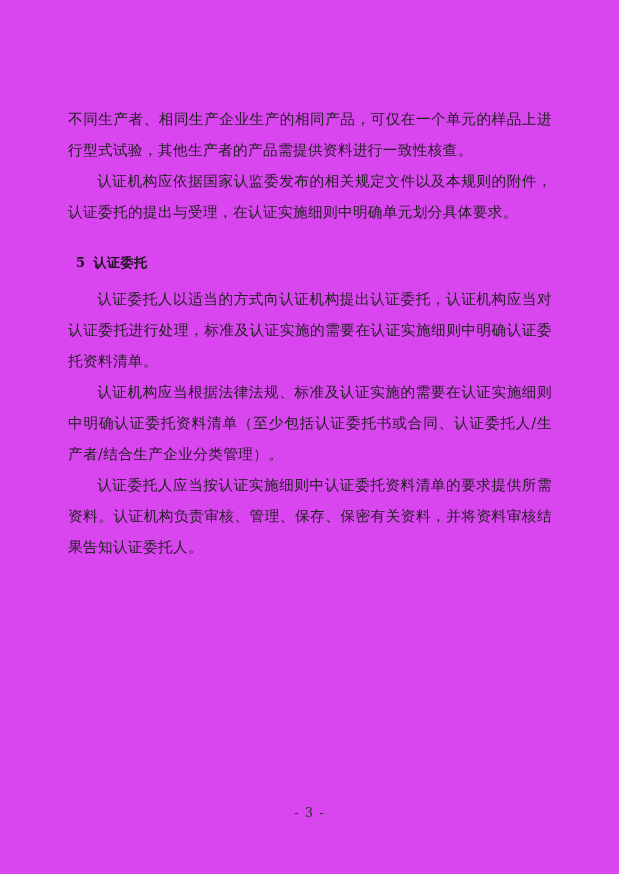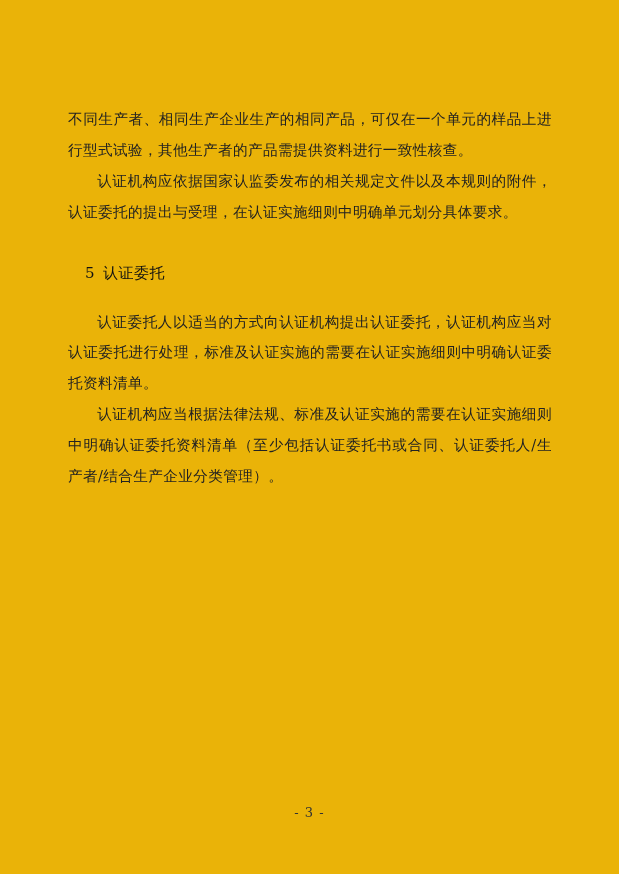--- a/index.html
+++ b/index.html
@@ -12,45 +12,45 @@
     background: #ffffff;
     font-family: "DejaVu Serif", "Liberation Serif", serif;
     color: #1a1a1a;
     overflow: hidden;
   }
   .page {
     position: relative;
     width: 619px;
     height: 874px;
     box-sizing: border-box;
-    background: #eab308;
+    background: #d946ef;
   }
   .content {
     position: absolute;
     left: 68px;
     top: 104px;
     width: 484px;
   }
   .para {
     font-size: 14.6px;
     line-height: 2.12;
     text-align: justify;
     text-justify: inter-ideograph;
     margin: 0 0 0 0;
     letter-spacing: 0.4px;
     color: #222;
   }
   .para.indent {
     text-indent: 2em;
   }
   .heading {
-    font-size: 15px;
-    font-weight: normal;
+    font-size: 13px;
+    font-weight: bold;
     line-height: 2.12;
-    margin: 17px;
+    margin: 8px;
     letter-spacing: 0.5px;
     color: #111;
   }
   .heading .num {
     margin-right: 8px;
   }
   .sub-heading {
     font-size: 14.8px;
     font-weight: bold;
     line-height: 2.12;
@@ -89,18 +89,19 @@
     <h2 class="heading"><span class="num">5</span><span>认证委托</span></h2>
 
 
     <p class="para indent">认证委托人以适当的方式向认证机构提出认证委托，认证机构应当对认证委托进行处理，标准及认证实施的需要在认证实施细则中明确认证委托资料清单。</p>
 
 
 
     <p class="para indent">认证机构应当根据法律法规、标准及认证实施的需要在认证实施细则中明确认证委托资料清单（至少包括认证委托书或合同、认证委托人/生产者/结合生产企业分类管理）。</p>
 
 
+    <p class="para indent">认证委托人应当按认证实施细则中认证委托资料清单的要求提供所需资料。认证机构负责审核、管理、保存、保密有关资料，并将资料审核结果告知认证委托人。</p>
 
   </div>
 
   <div class="footer">- 3 -</div>
 
 </div>
 
 </body></html>

